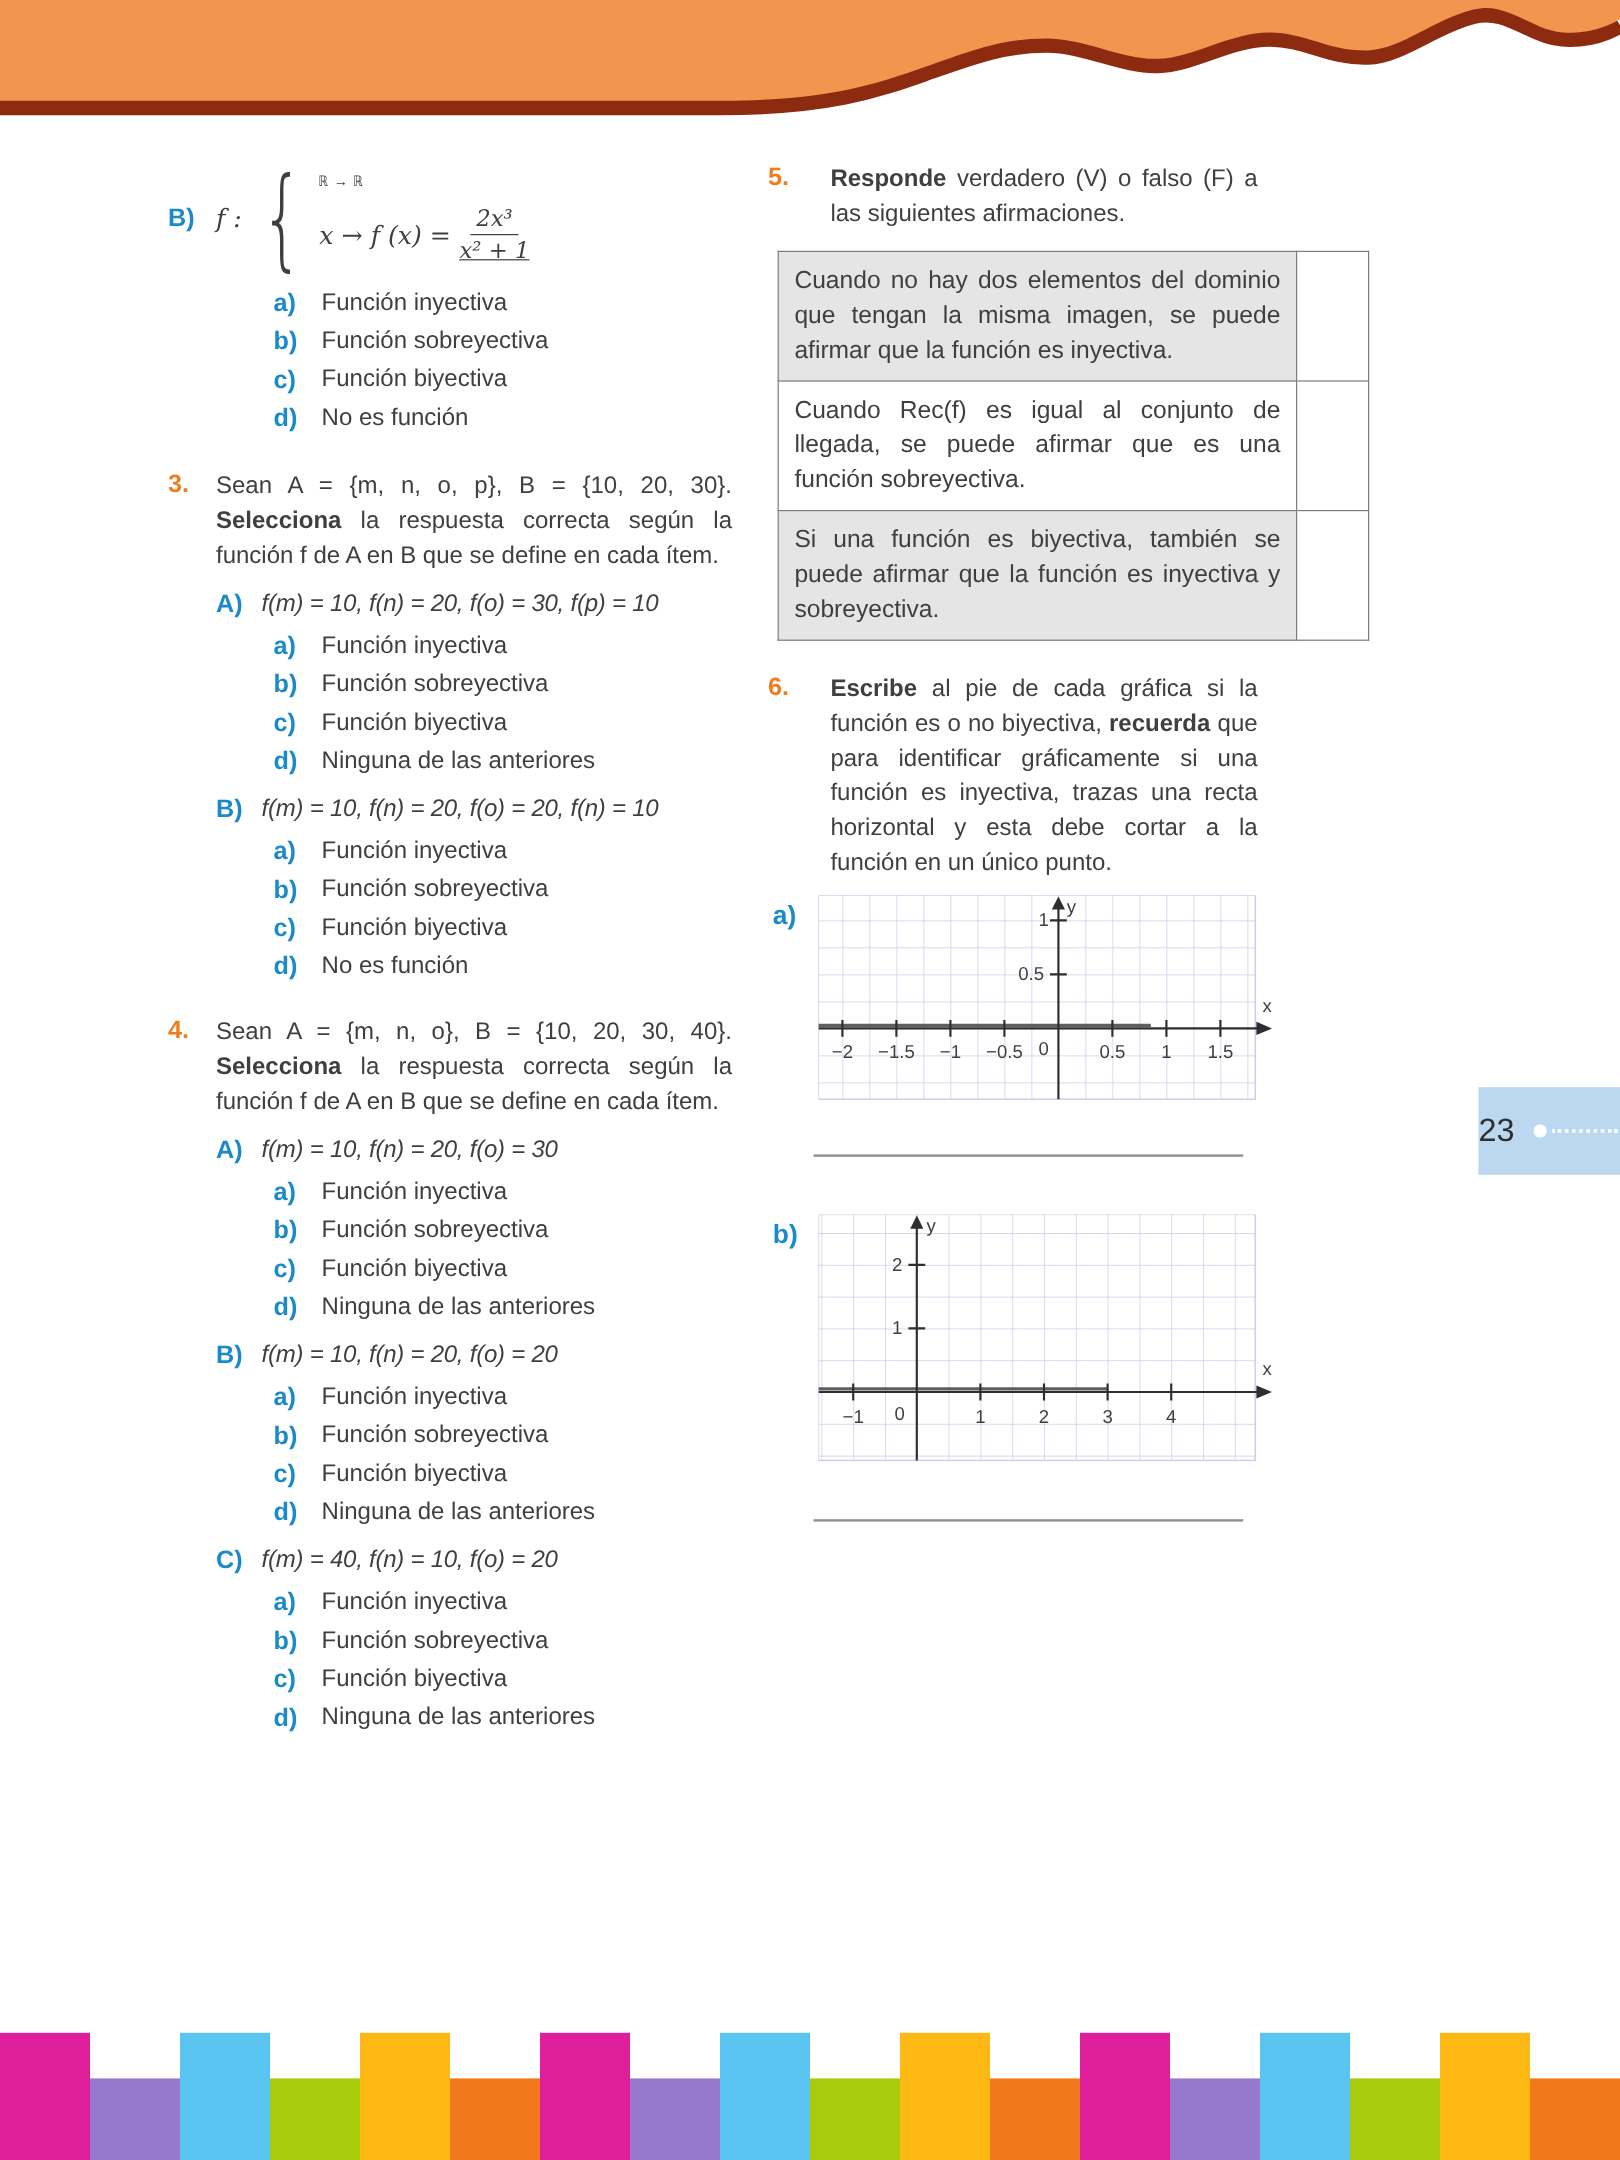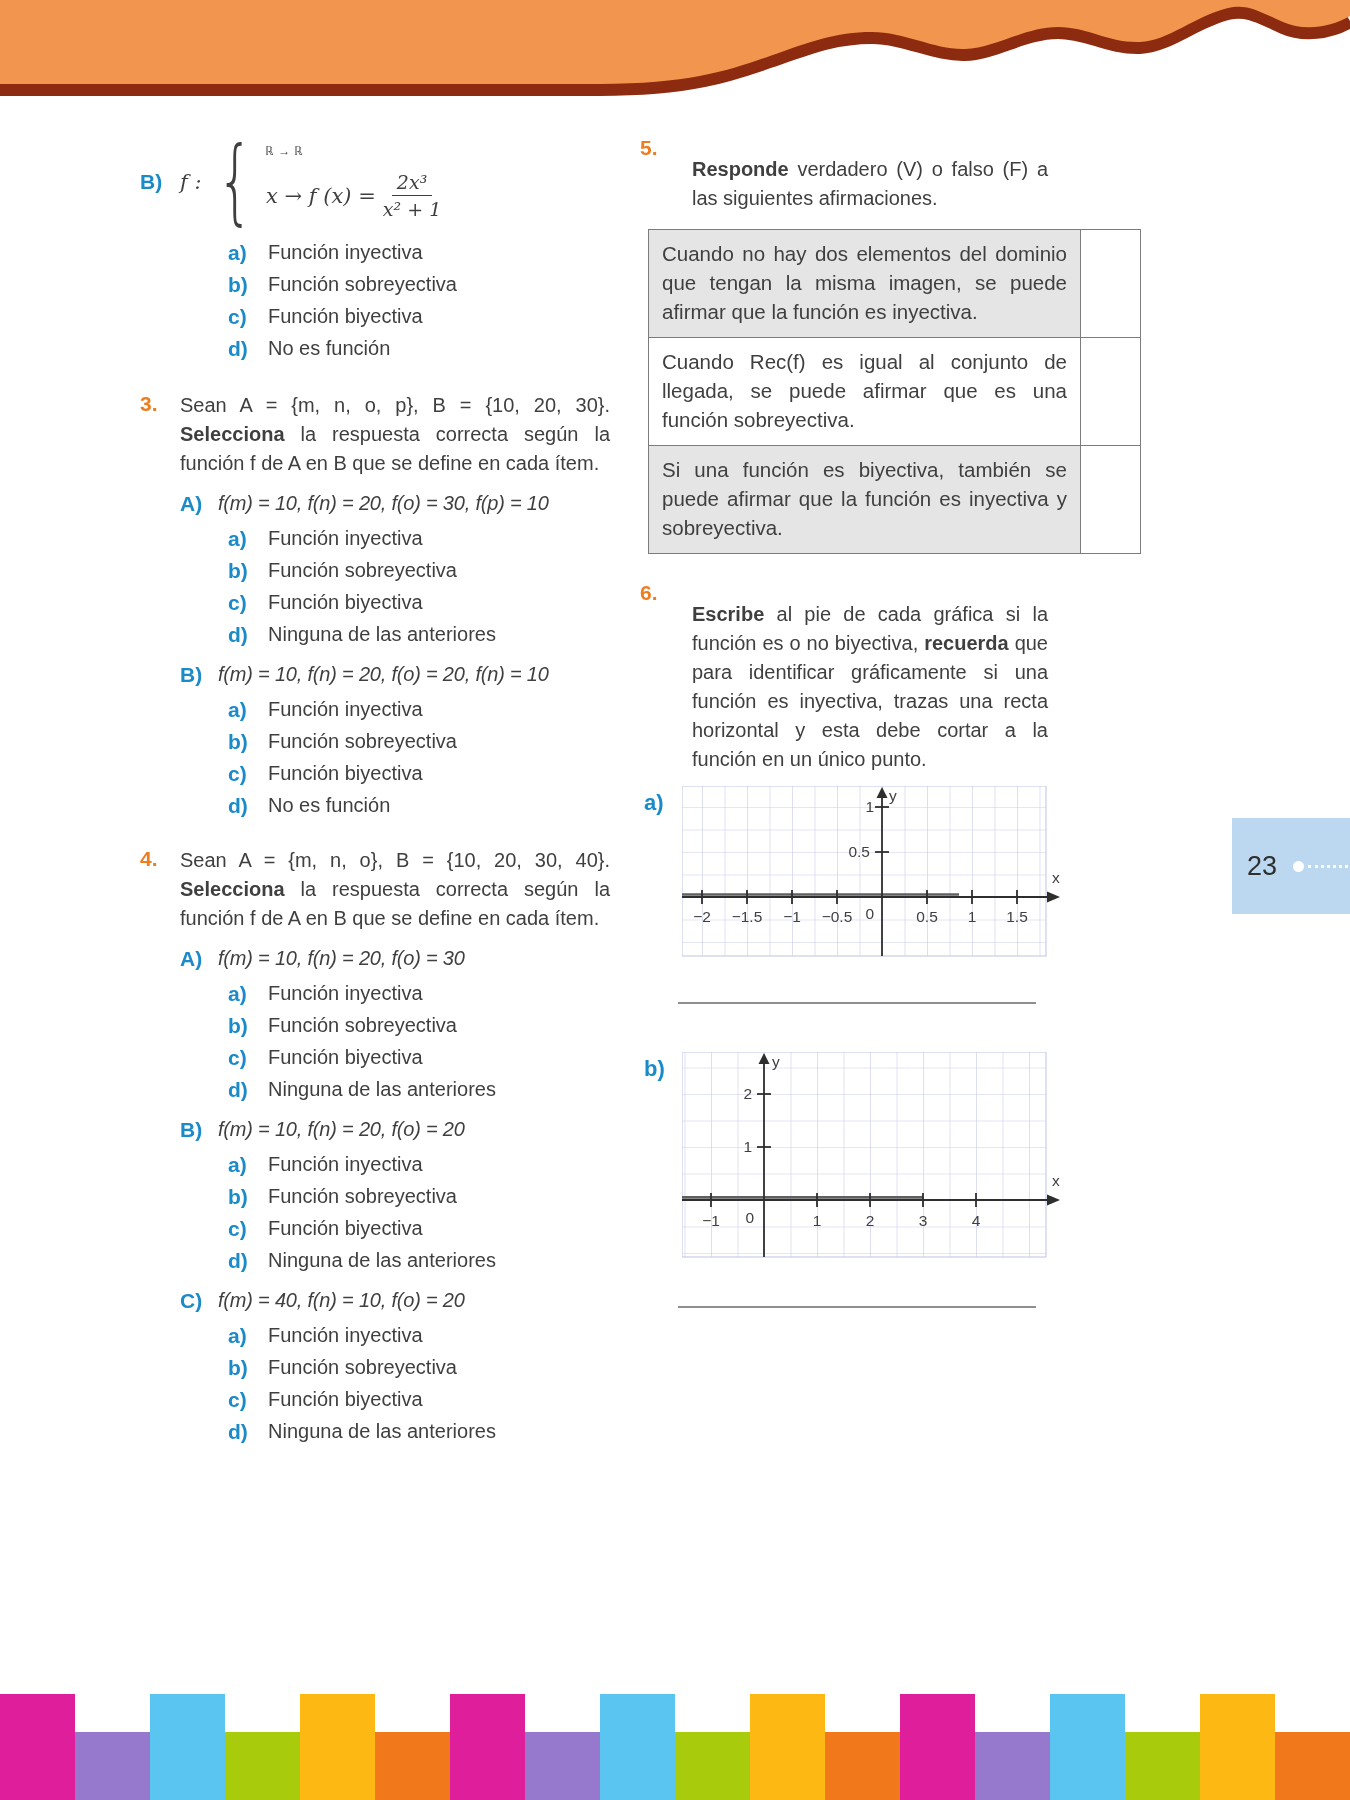--- a/index.html
+++ b/index.html
@@ -16,21 +16,21 @@
 
   .num-orange { color:#EE7D20; font-weight:bold; }
   .lbl-blue   { color:#1A8AC9; font-weight:bold; }
 
   .exercise { display:flex; }
   .ex-num-l { width:40px; flex:none; font-size:21px; padding-top:1px; }
   .ex-num-r { width:52px; flex:none; font-size:21px; padding-top:1px; }
   .ex-body  { flex:1; min-width:0; }
   .jtext { text-align:justify; font-size:20px; line-height:29px; }
   .intro-l { width:430px; }
-  .intro-r { width:356px;margin-top:20px; }
+  .intro-r { width:356px; }
 
   .sub-item { margin-top:14px; }
   .sub-head { display:flex; }
   .sub-label { width:38px; flex:none; font-size:21px; }
   .sub-eq { font-size:20px; font-style:italic; letter-spacing:-0.2px; }
 
   .opts-deep { margin-left:88px; margin-top:8px; }
   .opts      { margin-left:48px; margin-top:8px; }
   .opt { display:flex; margin-top:3px; line-height:29px; }
   .opt-label { width:40px; flex:none; font-size:21px; }
@@ -42,38 +42,38 @@
   .fd { display:flex; align-items:center; font-family:"DejaVu Serif","Liberation Serif",serif;
         font-style:italic; font-size:21px; color:#3f3f3f; }
   .fd-prefix { margin-right:4px; }
   .fd-brace { font-family:"DejaVu Sans",sans-serif; font-style:normal; font-size:92px;
               line-height:96px; transform:scaleX(0.62); transform-origin:center; font-weight:200; }
   .fd-lines { display:flex; flex-direction:column; gap:12px; margin-left:2px; }
   .fd-l1 { font-family:Liberation Mono, monospace; font-style:normal; font-size:12px; }
   .fd-l2 { display:flex; align-items:center; gap:7px; }
   .frac { display:inline-flex; flex-direction:column; align-items:center; font-size:19px; line-height:22px; }
   .frac .num { padding:0 5px 2px; border-bottom:1.8px solid #3f3f3f; }
-  .frac .den { padding-top:2px; }
+  .frac .den { padding-top:2px;text-decoration:underline; }
 
   
   .tf-table { border-collapse:collapse; margin:16px 0 0 8px; width:493px; table-layout:fixed; }
   .tf-table td { border:1.6px solid #7c7c7c; vertical-align:top; }
   td.stmt { font-size:20.5px; line-height:29px; text-align:justify; padding:9px 13px 11px 13px; }
   td.ans  { width:60px; background:#fff; }
   tr.mint td.stmt { background:#e5e5e5; }
 
   
   .graph-fig { display:flex; margin-left:4px; }
   .g-label { width:38px; flex:none; font-size:22px; padding-top:4px; }
   .gsvg text { font-size:15.5px; fill:#3f3f3f; font-family:"Liberation Sans",sans-serif; }
   .ans-line { border-top:2px solid #8f8f8f; width:358px; margin-left:38px; }
 
   
-  .page-tab { position:absolute; right:0; top:818px; width:118px; height:96px;
-              background:#BBD8F0; display:flex; align-items:center; padding-left:15px; }
+  .page-tab { position:absolute; right:0; top:906px; width:118px; height:73px;
+              background:#BBD8F0; display:flex; align-items:center; }
   .tab-num { font-size:27px; color:#2e2e2e; }
   .tab-dot { width:11px; height:11px; border-radius:50%; background:#fff; margin-left:16px; flex:none; }
   .tab-dots { flex:1; border-top:3px dotted #fff; margin:0 2px 0 4px; }
 
   
   .bars { position:absolute; left:0; bottom:0; width:1350px; height:106px;
           display:flex; align-items:flex-end; }
   .bar { width:75px; flex:none; }
   .bar.tall { height:106px; } .bar.short { height:68px; }
   .c1{background:#DF1E9C}.c2{background:#9678CC}.c3{background:#5BC5F2}

